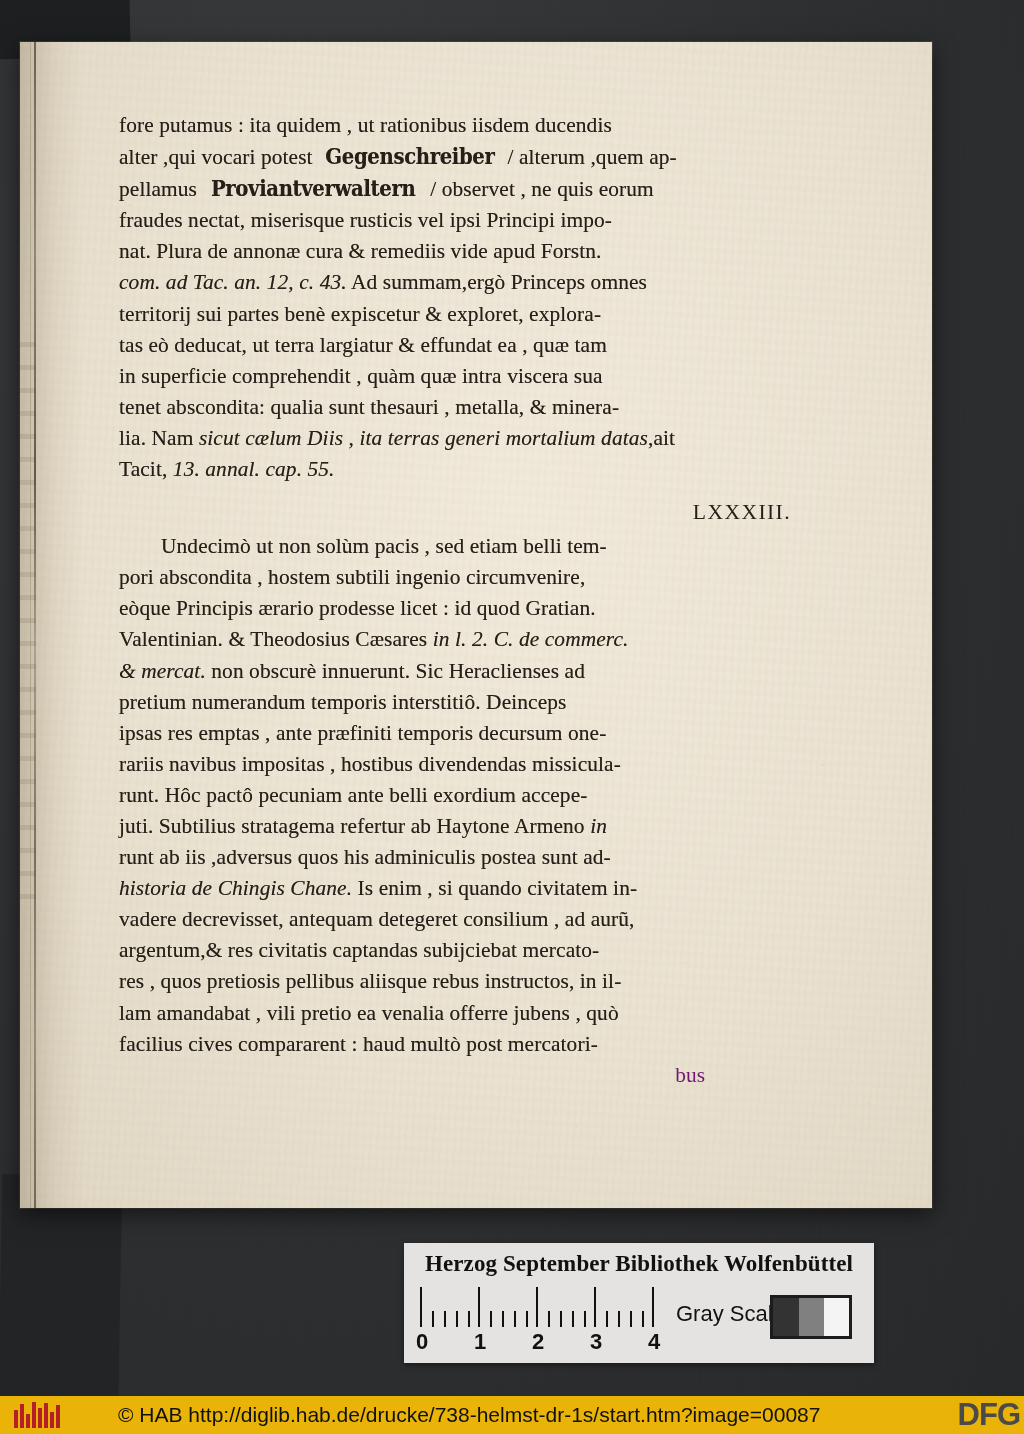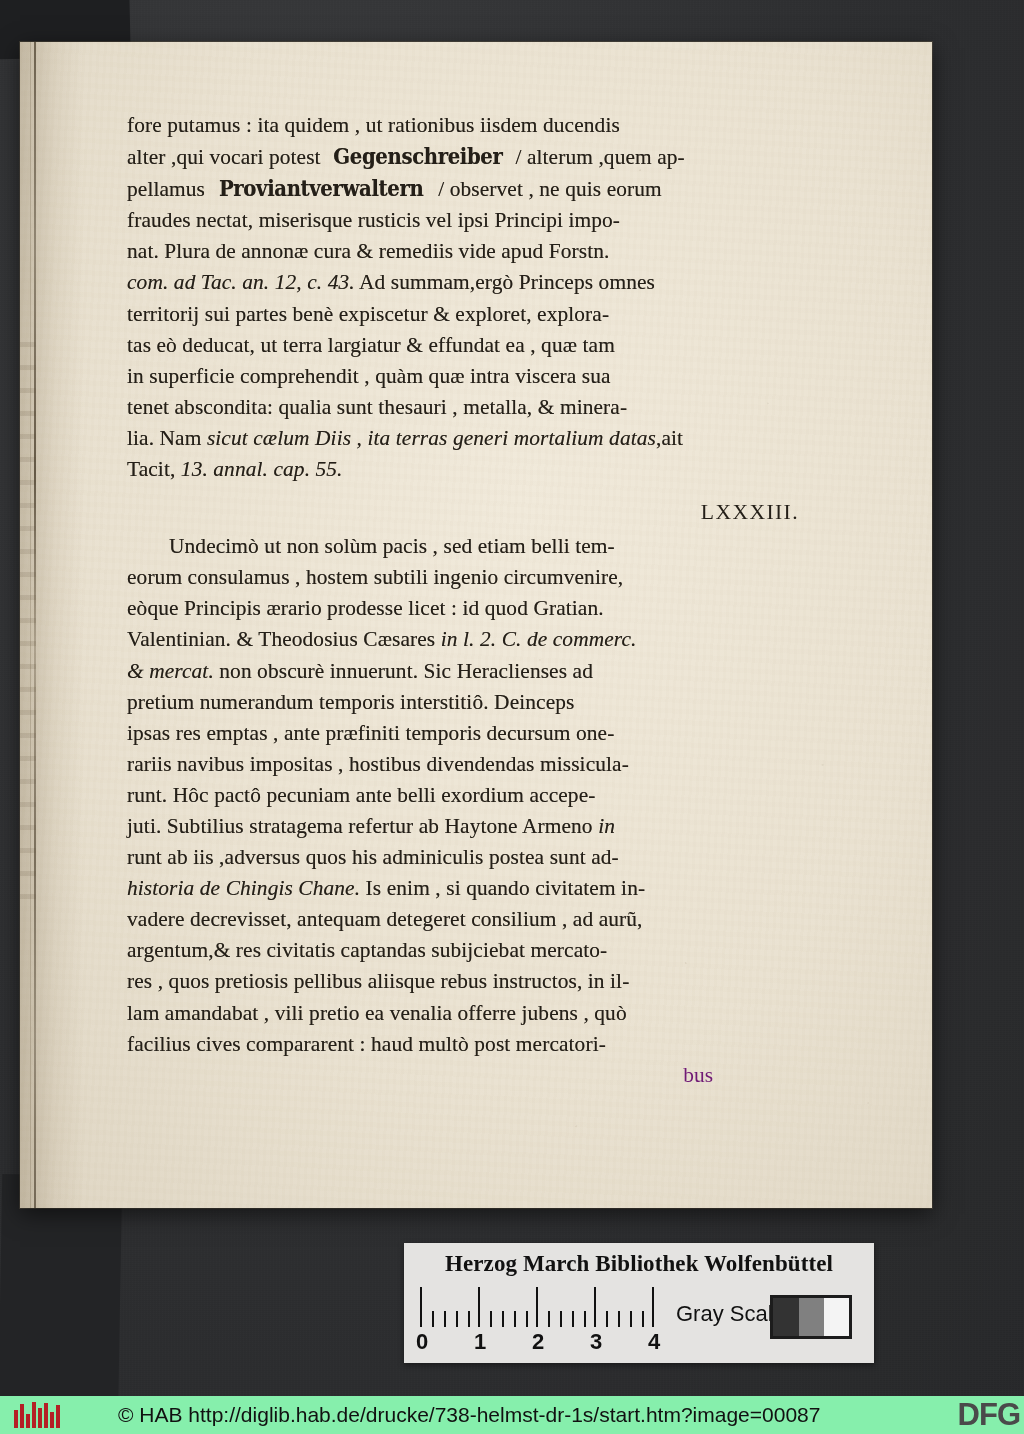--- a/index.html
+++ b/index.html
@@ -121,21 +121,21 @@
     left: 0; top: 300px;
     width: 16px; height: 560px;
     opacity: .25;
     background-image: repeating-linear-gradient(180deg,
       rgba(90,74,52,.55) 0 5px, rgba(0,0,0,0) 5px 23px);
   }
 
   
   #textblock {
     position: absolute;
-    left: 107px;
+    left: 99px;
     top: 68px;
     width: 672px;
     color: #23201a;
   }
   .ln {
     display: block;
     font-size: 21.4px;
     line-height: 31.1px;
     letter-spacing: .1px;
     white-space: nowrap;
@@ -239,21 +239,21 @@
   .gs.mid  { width: 33%; background: #808080; }
   .gs.light{ width: 33%; background: #f4f4f4; }
 
   
   #footer {
     position: absolute;
     left: 0;
     top: 1396px;
     width: 1024px;
     height: 38px;
-    background: #86efac;
+    background: #eab308;
     display: flex;
     align-items: center;
   }
   #hab-logo {
     position: absolute;
     left: 14px;
     top: 6px;
     width: 60px;
     height: 26px;
     display: flex;
@@ -325,21 +325,21 @@
     <span class="ln"><span>in superficie comprehendit , quàm quæ intra viscera sua</span></span>
     <span class="ln"><span>tenet abscondita: qualia sunt thesauri , metalla, &amp; minera-</span></span>
 
     <span class="ln"><span>lia. Nam </span><span class="ital">sicut cælum Diis , ita terras generi mortalium datas</span><span>,ait</span></span>
 
     <span class="ln"><span>Tacit, </span><span class="ital">13. annal. cap. 55.</span></span>
 
     <span id="section-head">LXXXIII.</span>
 
     <span class="ln indent"><span>Undecimò ut  non solùm pacis , sed etiam belli tem-</span></span>
-    <span class="ln"><span>eorum consulamus ,  hostem  subtili ingenio circumvenire,</span></span>
+    <span class="ln"><span>pori abscondita ,  hostem  subtili ingenio circumvenire,</span></span>
     <span class="ln"><span>eòque Principis ærario prodesse licet : id quod Gratian.</span></span>
 
     <span class="ln"><span>Valentinian. &amp; Theodosius Cæsares </span><span class="ital">in l. 2. C. de commerc.</span></span>
 
     <span class="ln"><span class="ital">&amp; mercat.</span><span> non obscurè innuerunt.    Sic Heraclienses ad</span></span>
 
     <span class="ln"><span>pretium numerandum temporis interstitiô.     Deinceps</span></span>
     <span class="ln"><span>ipsas res emptas , ante præfiniti temporis decursum one-</span></span>
     <span class="ln"><span>rariis navibus impositas , hostibus divendendas missicula-</span></span>
     <span class="ln"><span>runt.   Hôc pactô pecuniam ante belli exordium accepe-</span></span>
@@ -353,21 +353,21 @@
     <span class="ln"><span>argentum,&amp; res civitatis captandas subijciebat  mercato-</span></span>
     <span class="ln"><span>res , quos pretiosis pellibus aliisque rebus instructos, in il-</span></span>
     <span class="ln"><span>lam amandabat , vili pretio ea venalia offerre jubens , quò</span></span>
     <span class="ln"><span>facilius cives compararent :  haud multò post mercatori-</span></span>
 
     <span id="catchword">bus</span>
   </div>
 </div>
 
 <div id="scale-card">
-  <div id="scale-title">Herzog March Bibliothek Wolfenbüttel</div>
+  <div id="scale-title">Herzog September Bibliothek Wolfenbüttel</div>
   <div id="ruler">
     <div class="tick major" style="left:2px;"></div>
     <div class="tick minor" style="left:14px;"></div>
     <div class="tick minor" style="left:26px;"></div>
     <div class="tick minor" style="left:38px;"></div>
     <div class="tick minor" style="left:50px;"></div>
     <div class="tick major" style="left:60px;"></div>
     <div class="tick minor" style="left:72px;"></div>
     <div class="tick minor" style="left:84px;"></div>
     <div class="tick minor" style="left:96px;"></div>

